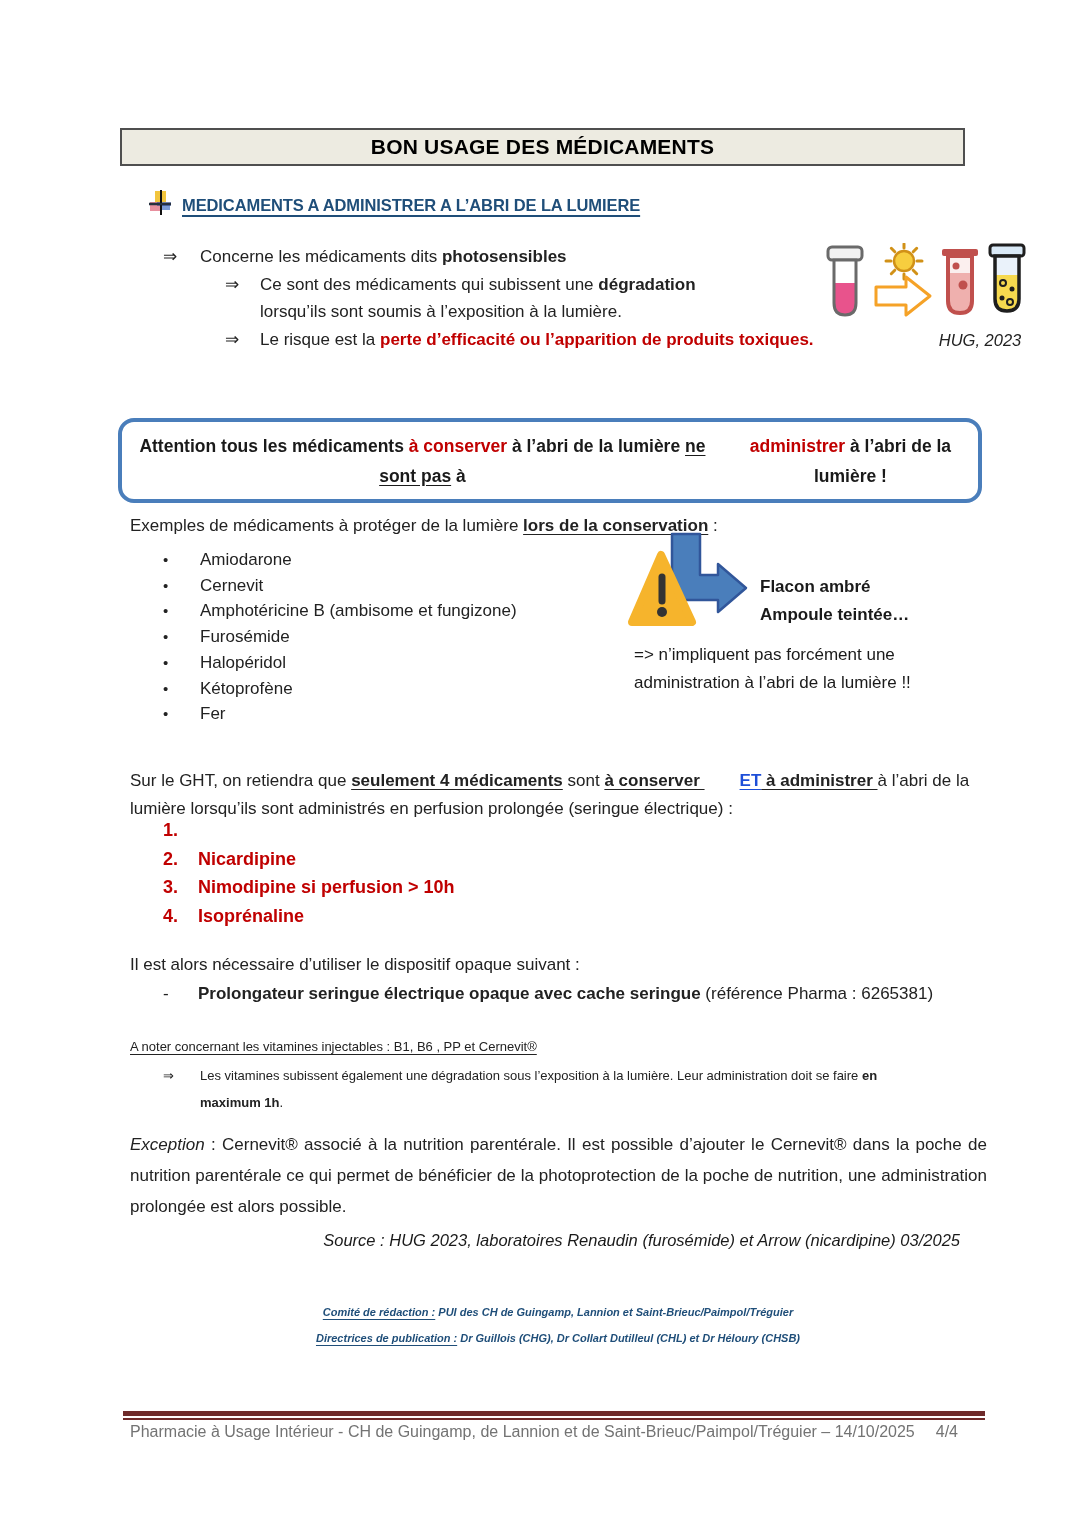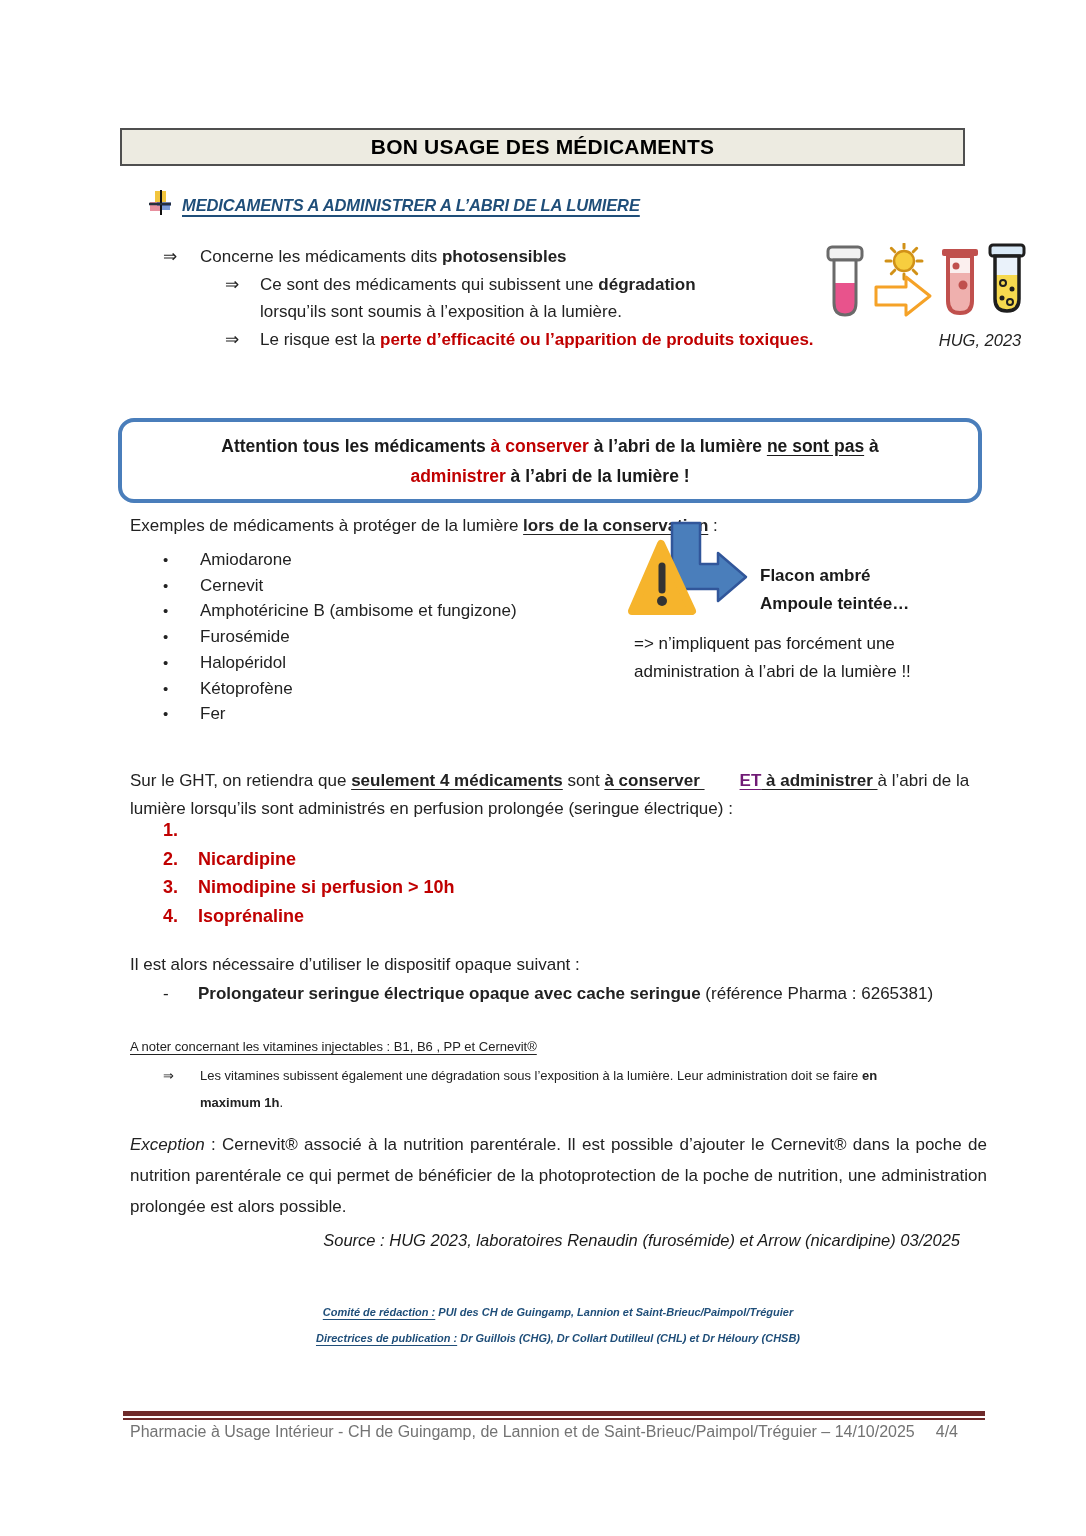--- a/index.html
+++ b/index.html
@@ -5,58 +5,58 @@
   * { margin:0; padding:0; box-sizing:border-box; }
   html,body { background:#ffffff; }
   .page {
     position:relative; width:1086px; height:1536px; background:#ffffff;
     font-family:"Liberation Sans", sans-serif; color:#222; overflow:hidden;border-radius:24px;
   }
   .b { font-weight:bold; }
   .it { font-style:italic; }
   .u { text-decoration:underline; text-underline-offset:3px; }
   .red { color:#C00000; font-weight:bold; }
-  .red-u { color:#701a75; font-weight:bold; text-decoration:underline; text-underline-offset:3px;padding-left:35px; }
+  .red-u { color:#1d4ed8; font-weight:bold; text-decoration:underline; text-underline-offset:3px;padding-left:35px; }
   .bu { font-weight:bold; text-decoration:underline; text-underline-offset:3px; }
 
   .title-box {
     position:absolute; left:120px; top:128px; width:845px; height:38px;
     background:#EDEBE1; border:2px solid #4f4f4f;
     display:flex; align-items:center; justify-content:center;
     font-size:21px; font-weight:bold; color:#000; letter-spacing:.2px;
   }
 
   .section-heading { position:absolute; left:148px; top:190px; display:flex; align-items:center; gap:10px; }
   .section-heading .htext {
     color:#1F4E79; font-weight:bold; font-size:16.5px; letter-spacing:-.1px;
-    text-decoration:underline; text-underline-offset:4px; text-decoration-thickness:1.5px;font-style:italic;
+    text-decoration:underline; text-underline-offset:4px; text-decoration-thickness:1.5px;
   }
 
   .intro { position:absolute; left:130px; top:243px; width:706px; font-size:17px; line-height:27.5px; }
   .irow { display:flex; }
   .imark { flex:none; margin-left:33px; width:37px; }
   .irow.sub .imark { margin-left:95px; width:35px; }
 
   .figure { position:absolute; left:818px; top:243px; width:214px; height:112px; }
   .figure .caption { position:absolute; left:110px; top:88px; width:104px; text-align:center; font-style:italic; font-size:16.5px; color:#222; }
 
   .callout {
     position:absolute; left:118px; top:418px; width:864px; height:85px;
     border:4px solid #4A7EBB; border-radius:16px;
-    display:flex; flex-direction:column; align-items:center; justify-content:center;
+    display:flex; align-items:center; justify-content:center;
     font-size:17.5px; font-weight:bold; line-height:30px; color:#1a1a1a; text-align:center;
   }
 
   .examples { position:absolute; left:130px; top:514px; width:640px; font-size:17px; }
   .ex-head { line-height:24px; }
   .ex-list { margin-top:9px; }
   .ex-item { display:flex; line-height:25.7px; }
   .ex-bullet { flex:none; margin-left:33px; width:37px; font-size:15px; }
 
-  .warn-block { position:absolute; left:628px; top:520px; width:362px; height:210px; }
+  .warn-block { position:absolute; left:628px; top:531px; width:362px; height:210px; }
   .warn-svg { position:absolute; left:0; top:0; }
   .warn-caption { position:absolute; left:132px; top:42px; font-size:17px; font-weight:bold; line-height:28px; color:#1a1a1a; }
   .warn-note { position:absolute; left:6px; top:110px; width:290px; font-size:17px; font-weight:normal; line-height:27.5px; color:#1a1a1a; }
 
   .ght { position:absolute; left:130px; top:767px; width:858px; font-size:17px; line-height:28px; }
 
   .red-list { position:absolute; left:130px; top:820px; font-size:18px; }
   .red-item { display:flex; line-height:20px; color:#C00000; font-weight:bold; }
   .red-item + .red-item { margin-top:8.6px; }
   .red-num { flex:none; margin-left:33px; width:35px; }

